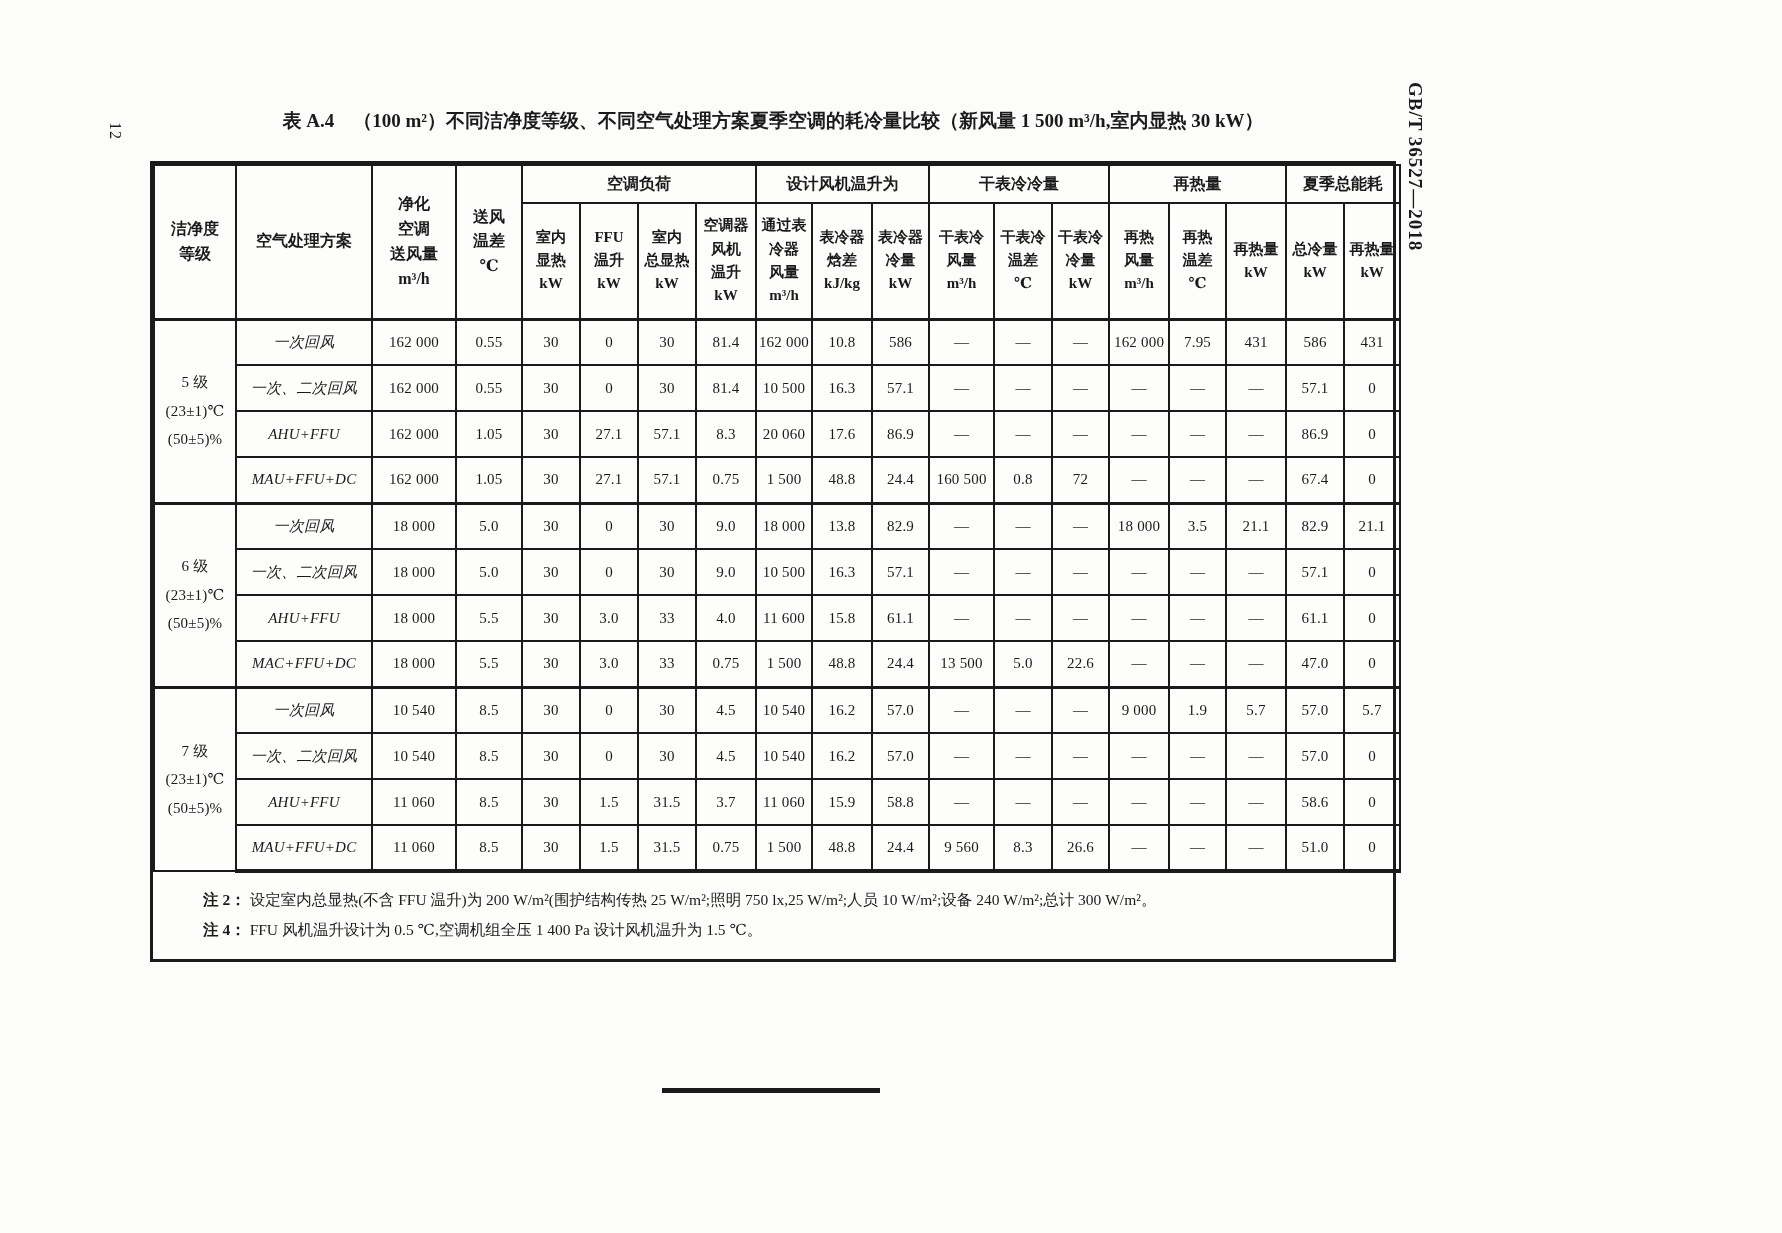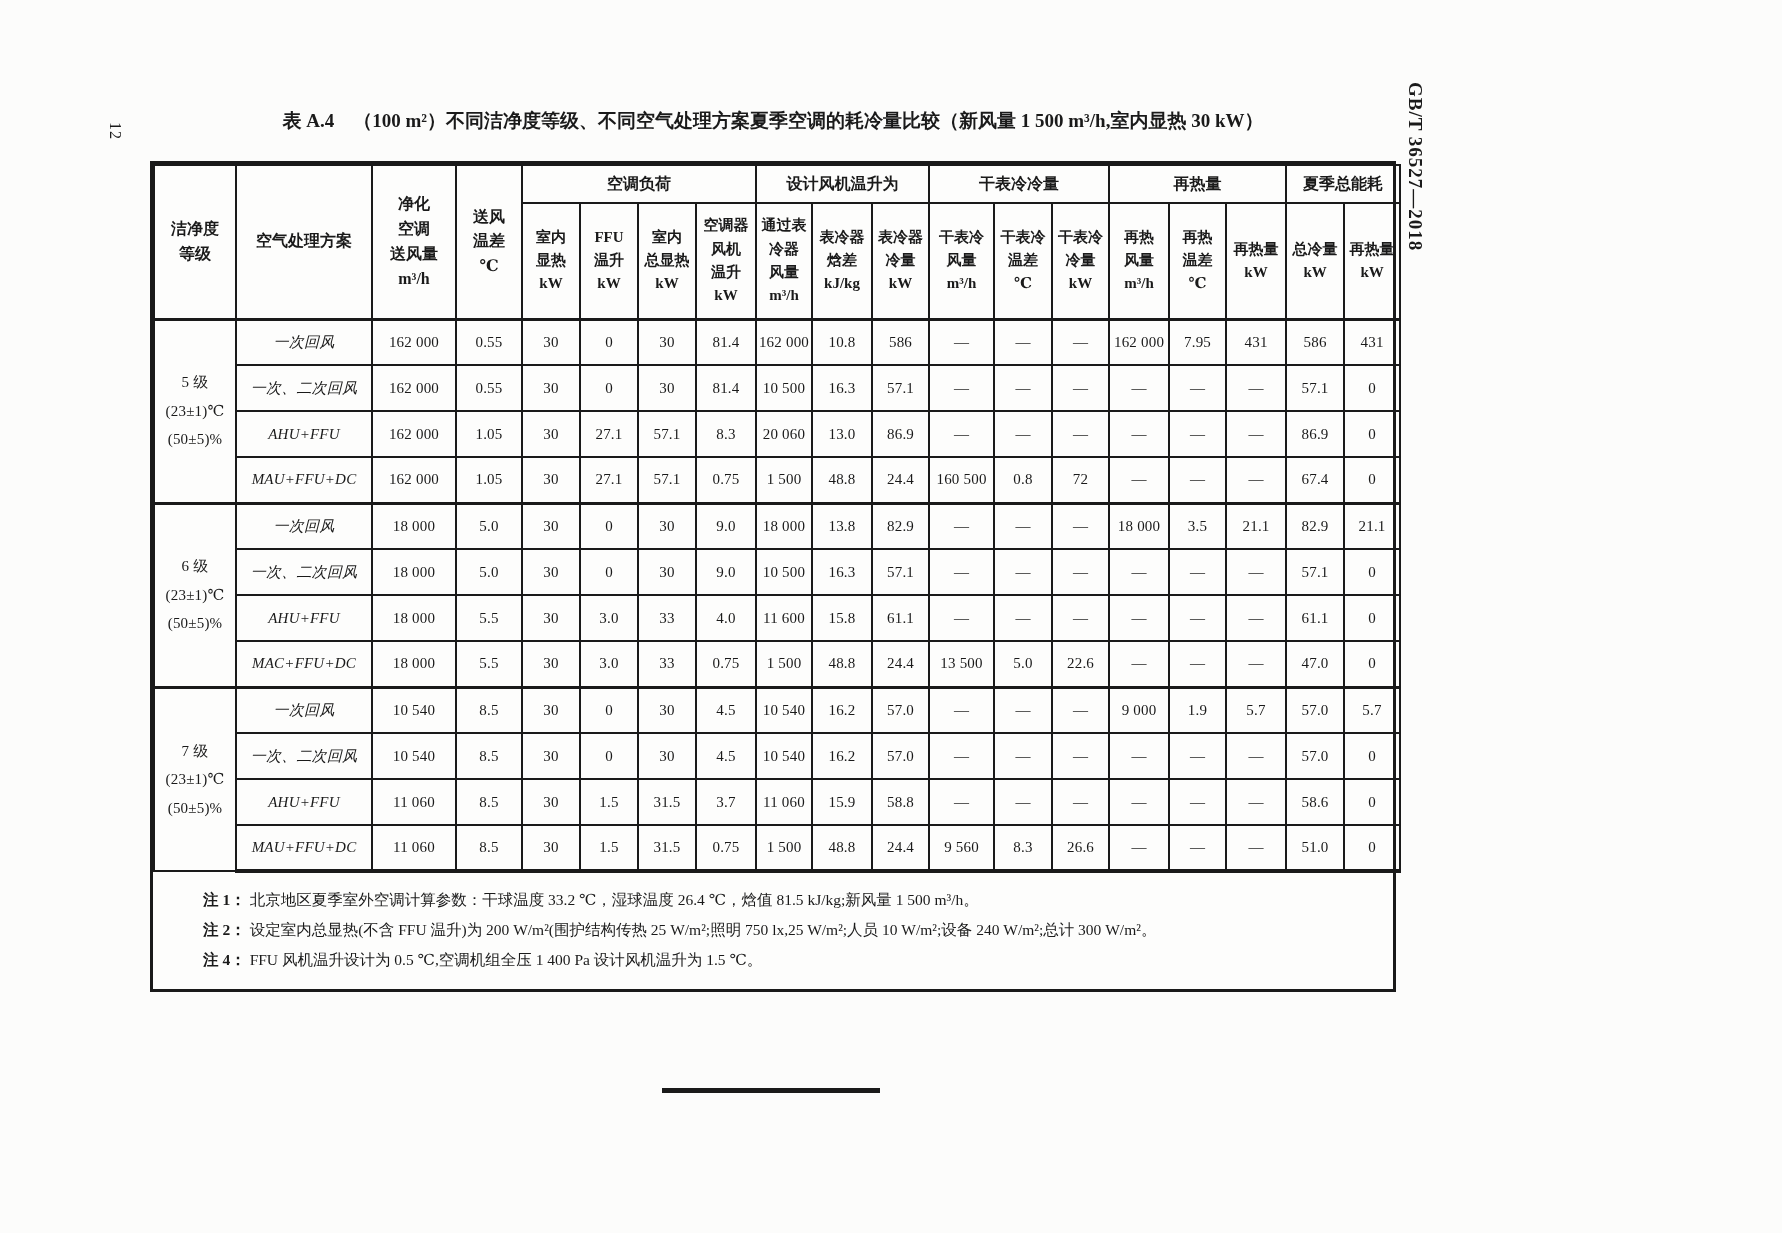--- a/index.html
+++ b/index.html
@@ -240,21 +240,21 @@
           </tr>
           <tr>
             <td class="scheme-cell">AHU+FFU</td>
             <td>162 000</td>
             <td>1.05</td>
             <td>30</td>
             <td>27.1</td>
             <td>57.1</td>
             <td>8.3</td>
             <td>20 060</td>
-            <td>13.0</td>
+            <td>17.6</td>
             <td>86.9</td>
             <td>—</td>
             <td>—</td>
             <td>—</td>
             <td>—</td>
             <td>—</td>
             <td>—</td>
             <td>86.9</td>
             <td>0</td>
           </tr>
@@ -441,24 +441,20 @@
             <td>—</td>
             <td>—</td>
             <td>—</td>
             <td>51.0</td>
             <td>0</td>
           </tr>
         </tbody>
     </table>
 
     <div class="notes">
-      <div class="note">
-        <span class="note-label">注 1：</span>
-        <span class="note-text">北京地区夏季室外空调计算参数：干球温度 33.2 ℃，湿球温度 26.4 ℃，焓值 81.5 kJ/kg;新风量 1 500 m³/h。</span>
-      </div>
       <div class="note">
         <span class="note-label">注 2：</span>
         <span class="note-text">设定室内总显热(不含 FFU 温升)为 200 W/m²(围护结构传热 25 W/m²;照明 750 lx,25 W/m²;人员 10 W/m²;设备 240 W/m²;总计 300 W/m²。</span>
       </div>
       <div class="note">
         <span class="note-label">注 4：</span>
         <span class="note-text">FFU 风机温升设计为 0.5 ℃,空调机组全压 1 400 Pa 设计风机温升为 1.5 ℃。</span>
       </div>
     </div>
   </div>

